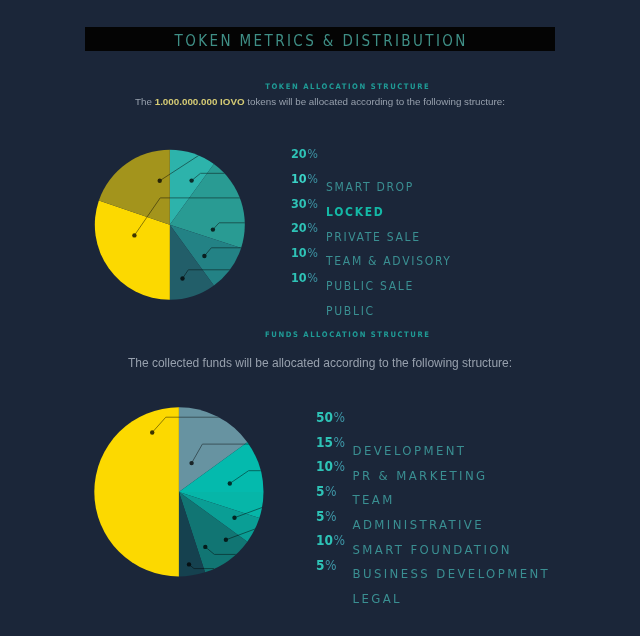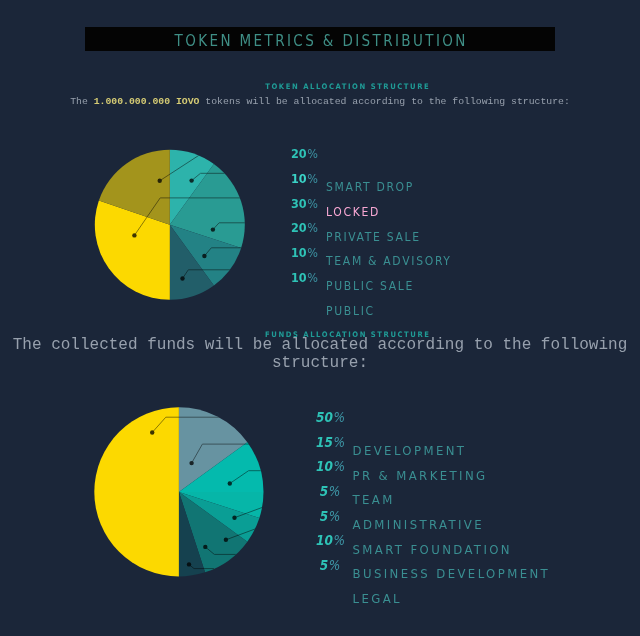--- a/index.html
+++ b/index.html
@@ -15,58 +15,58 @@
   
   .titlebar{position:absolute;left:85px;top:27px;width:470px;height:24px;background:#040404;}
   .titlebar .t{position:absolute;left:0;top:0;width:100%;height:37px;line-height:29.5px;
     text-align:center;color:#3f8f86;font-size:15px;letter-spacing:2.4px;font-weight:400;
     font-family:"DejaVu Sans", sans-serif;font-stretch:condensed;text-indent:2.4px;}
 
   .sec-head{position:absolute;left:0;width:640px;text-align:center;color:#1f9b96;
      font-size:7.6px;font-weight:700;letter-spacing:1.56px;text-indent:1.56px;
      font-family:"DejaVu Sans", sans-serif;font-stretch:condensed;margin-left:27px;}
   .sec-sub{position:absolute;left:0;width:640px;text-align:center;color:#97a0ad;font-size:9.8px;
-     font-family:Liberation Mono, monospace;font-stretch:condensed;}
+     font-family:Liberation Sans, sans-serif;font-stretch:condensed;}
   .sec-sub b{color:#d5cb74;font-weight:700;}
 
   svg{position:absolute;overflow:visible;}
 
   .legend{position:absolute;white-space:nowrap;
     font-family:"DejaVu Sans", sans-serif;font-stretch:condensed;}
   .lrow{position:relative;white-space:nowrap;}
-  .pct{position:absolute;left:0;top:0;text-align:center;color:#2ec2b6;font-weight:700;}
+  .pct{position:absolute;left:0;top:0;text-align:left;color:#2ec2b6;font-weight:700;}
   .pct .sym{font-weight:400;color:#3d94a4;margin-left:0.5px;}
   .lbl{position:absolute;top:0;color:#3a8f92;white-space:nowrap;margin-top:34px;}
   .lrow.hi .pct{color:#3ad2c6;}
-  .lrow.hi .lbl{color:#f9a8d4;font-weight:400;text-align:right;}
+  .lrow.hi .lbl{color:#14b8a6;font-weight:700;text-align:right;}
 
   
   #leg1 .lrow{height:24.65px;font-size:12px;}
   #leg1 .pct{width:26px;font-size:12.5px;}
   #leg1 .lbl{left:35px;letter-spacing:1.7px;}
   
   #leg2 .lrow{height:24.65px;font-size:13px;}
-  #leg2 .pct{width:28px;font-size:13.5px;font-style:italic;}
+  #leg2 .pct{width:28px;font-size:13.5px;}
   #leg2 .lbl{left:36.5px;letter-spacing:2.4px;}
 </style>
 </head>
 <body>
 
 <div class="page">
   <div class="titlebar">
     <div class="t">TOKEN METRICS &amp; DISTRIBUTION</div>
   </div>
 
   <div class="sec-head" style="top:81.5px">TOKEN ALLOCATION STRUCTURE</div>
   <div class="sec-sub" style="top:95.5px">
     <span>The </span><b>1.000.000.000 IOVO</b><span> tokens will be allocated according to the following structure:</span>
   </div>
 
   <div class="sec-head" style="top:330px">FUNDS ALLOCATION STRUCTURE</div>
-  <div class="sec-sub" style="top:336px;font-size:16px">
+  <div class="sec-sub" style="top:356px;font-size:12px">
     <span>The collected funds will be allocated according to the following structure:</span>
   </div>
 
   <svg id="pie1" width="640" height="636" style="left:0;top:0">
       <defs>
         <clipPath id="clip0">
           <circle cx="169.8" cy="224.8" r="75"></circle>
         </clipPath>
       </defs>
       <g>

